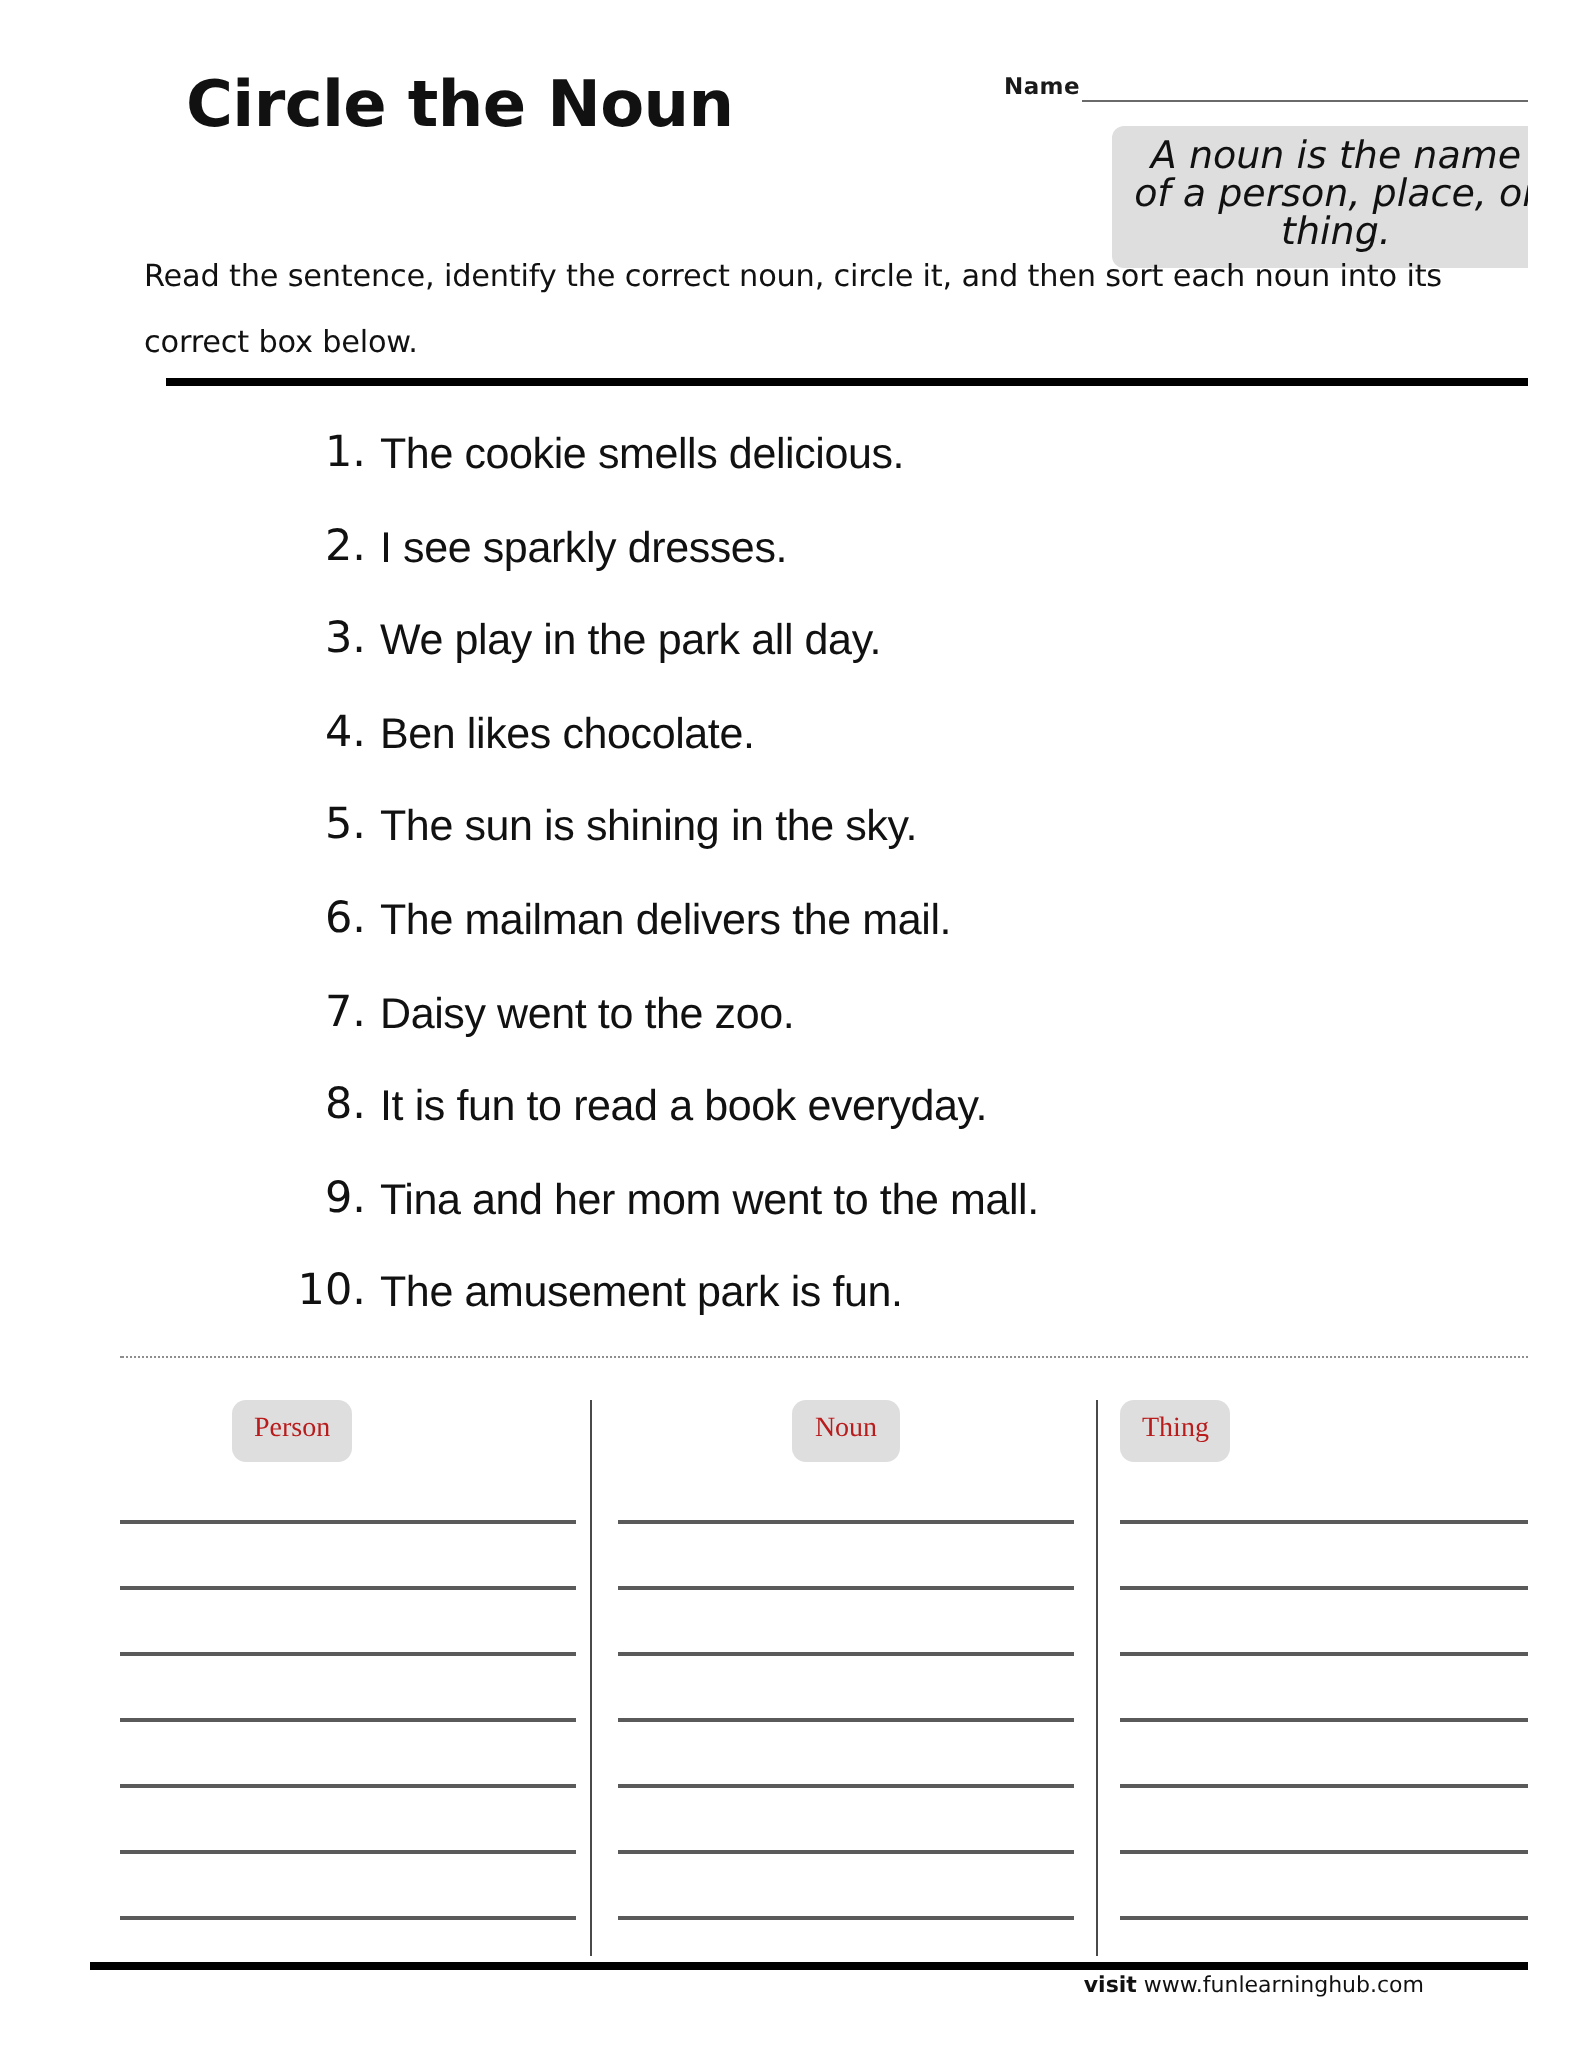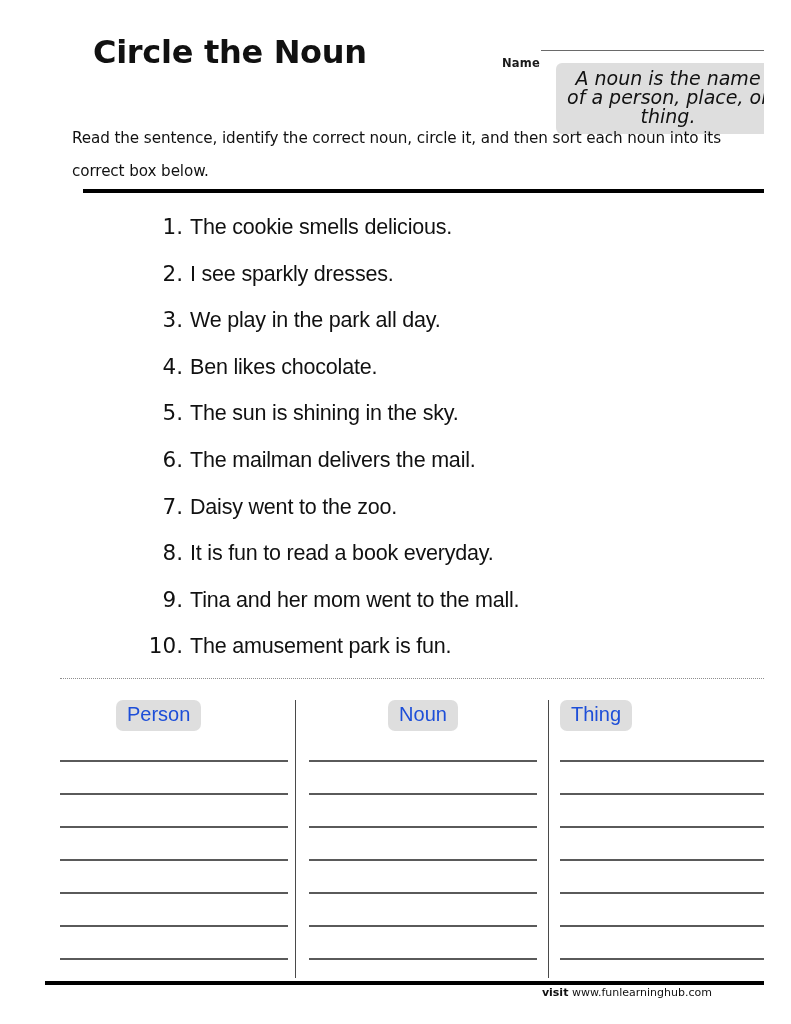--- a/index.html
+++ b/index.html
@@ -36,21 +36,20 @@
 
   .name-label {
     position: absolute;
     left: 475px;
     top: 36px;
     font-family: "DejaVu Sans", sans-serif;
     font-size: 11.5px;
     font-weight: 600;
     color: #1a1a1a;
     letter-spacing: 0.2px;
-    margin-top: 20px;
   }
   .name-rule {
     position: absolute;
     left: 514px;
     top: 50px;
     width: 248px;
     height: 0;
     border-top: 1.6px solid #6a6a6a;
   }
 
@@ -160,24 +159,24 @@
     position: absolute;
     top: 10px;
     width: 100%;
     text-align: center;
   }
   .col-head .badge {
     display: inline-block;
     background: #dedede;
     border-radius: 7px;
     padding: 3px 11px 5px 11px;
-    font-family: Liberation Sans, sans-serif;
-    font-size: 20px;
+    font-family: Liberation Serif, serif;
+    font-size: 14px;
     line-height: 23px;
-    color: #1d4ed8;
+    color: #b91c1c;
   }
   .col-person .col-head { text-align: left; padding-left: 56px; box-sizing: border-box; }
   .col-place  .col-head { text-align: center; }
   .col-thing  .col-head { text-align: left; padding-right: 52px; box-sizing: border-box; }
 
   .write-lines {
     position: absolute;
     top: 70px;
     left: 0;
     width: 100%;

